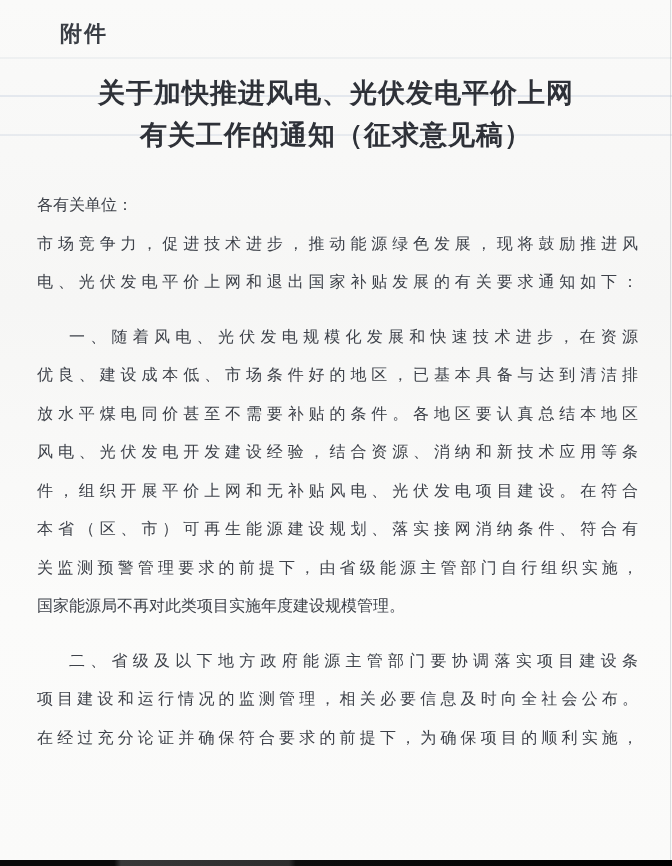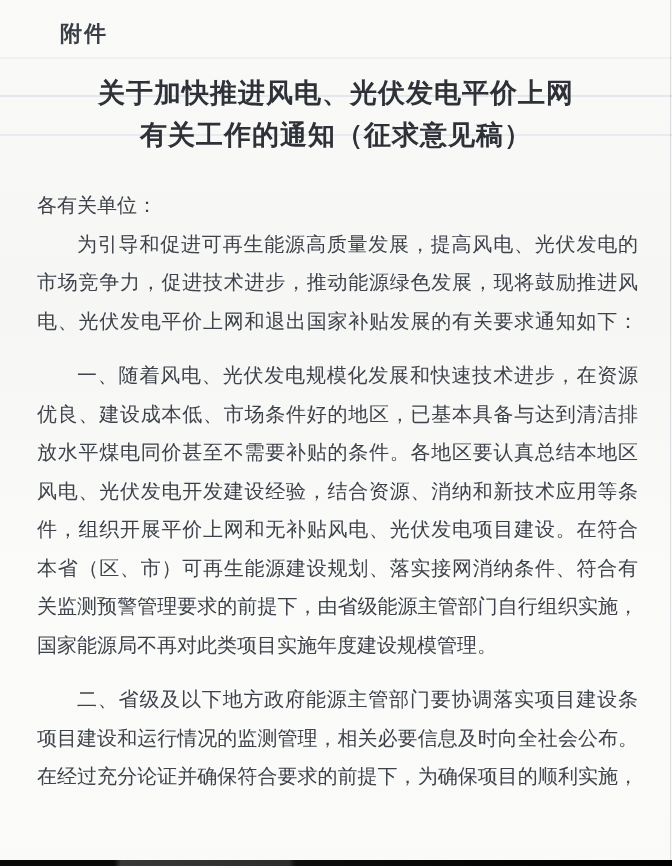--- a/index.html
+++ b/index.html
@@ -63,21 +63,21 @@
     letter-spacing: 1px;
   }
   .title-line {
     line-height: 42px;
   }
   .body-text {
     position: absolute;
     left: 37px;
     top: 186px;
     width: 601px;
-    font-size: 20px;
+    font-size: 16px;
     color: #3e424a;
   }
   .line {
     height: 38.5px;
     line-height: 38.5px;
     white-space: nowrap;
   }
   .line.fill {
     white-space: normal;
     text-align: justify;
@@ -116,21 +116,20 @@
   <h1 class="title">
     <div class="title-line">关于加快推进风电、光伏发电平价上网</div>
     <div class="title-line">有关工作的通知（征求意见稿）</div>
   </h1>
 
   <div class="body-text">
 
     <div class="line">各有关单位：</div>
 
     <div class="para">
-      <div class="line indent fill">为引导和促进可再生能源高质量发展，提高风电、光伏发电的</div>
       <div class="line fill">市场竞争力，促进技术进步，推动能源绿色发展，现将鼓励推进风</div>
       <div class="line fill">电、光伏发电平价上网和退出国家补贴发展的有关要求通知如下：</div>
     </div>
 
     <div class="para gap">
       <div class="line indent fill">一、随着风电、光伏发电规模化发展和快速技术进步，在资源</div>
       <div class="line fill">优良、建设成本低、市场条件好的地区，已基本具备与达到清洁排</div>
       <div class="line fill">放水平煤电同价甚至不需要补贴的条件。各地区要认真总结本地区</div>
       <div class="line fill">风电、光伏发电开发建设经验，结合资源、消纳和新技术应用等条</div>
       <div class="line fill">件，组织开展平价上网和无补贴风电、光伏发电项目建设。在符合</div>

